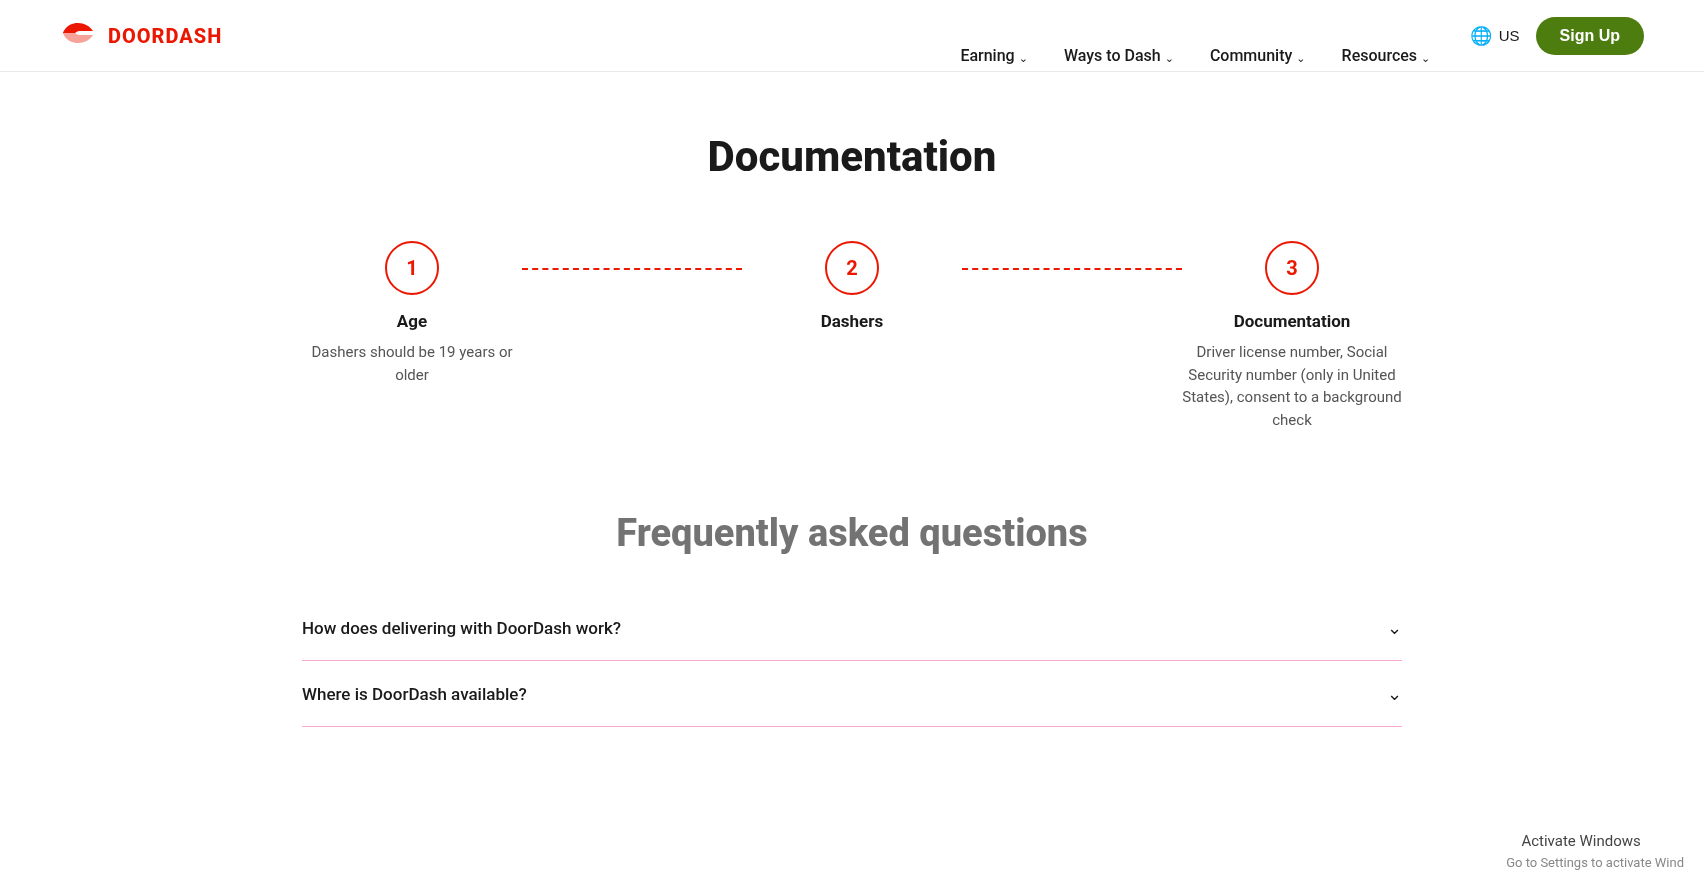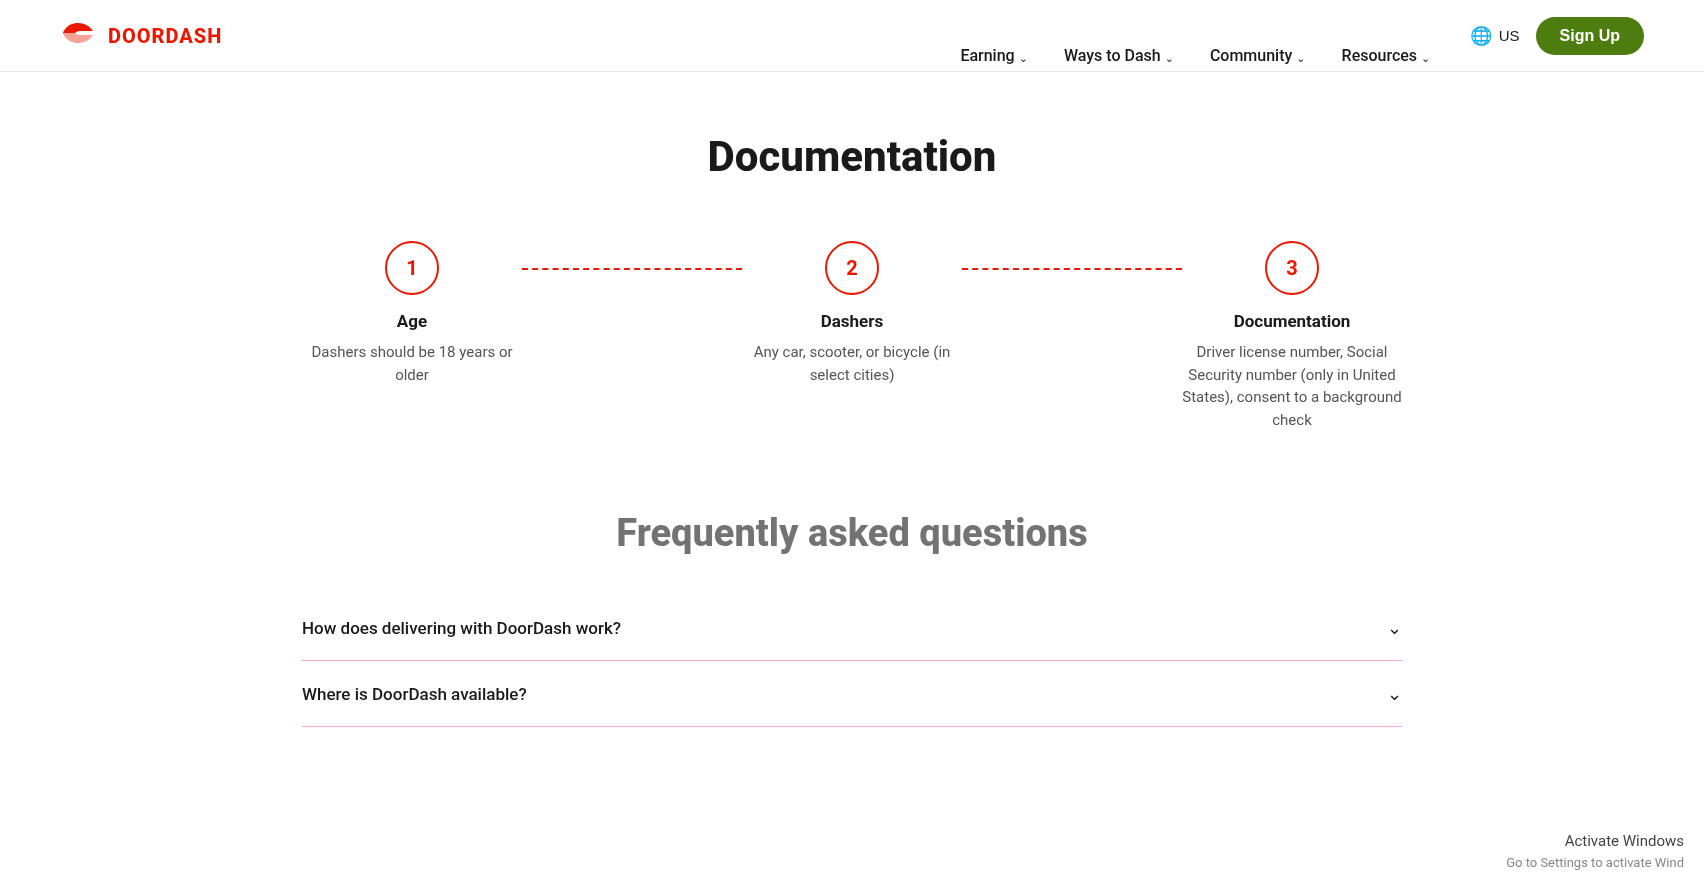--- a/index.html
+++ b/index.html
@@ -215,21 +215,21 @@
       font-size: 18px;
       color: #1a1a1a;
       font-weight: 300;
     }
 
     
     .windows-watermark {
       position: fixed;
       bottom: 20px;
       right: 20px;
-      text-align: right;
+      text-align: center;
       color: #666;
       font-size: 13px;
       line-height: 1.5;
     }
 
     .windows-watermark .wm-title {
       font-size: 15px;
       color: #444;
     }
 
@@ -292,31 +292,30 @@
   <section class="requirements-section">
     <h1 class="section-title">Documentation</h1>
 
     <div class="steps-container">
 
       <div class="step">
         <div class="step-circle">
           <span>1</span>
         </div>
         <div class="step-label">Age</div>
-        <div class="step-desc">Dashers should be 18 years or older</div>
+        <div class="step-desc">Dashers should be 19 years or older</div>
       </div>
 
       <div class="step-connector"></div>
 
       <div class="step">
         <div class="step-circle">
           <span>2</span>
         </div>
         <div class="step-label">Dashers</div>
-        <div class="step-desc">Any car, scooter, or bicycle (in select cities)</div>
       </div>
 
       <div class="step-connector"></div>
 
       <div class="step">
         <div class="step-circle">
           <span>3</span>
         </div>
         <div class="step-label">Documentation</div>
         <div class="step-desc">Driver license number, Social Security number (only in United States), consent to a background check</div>

